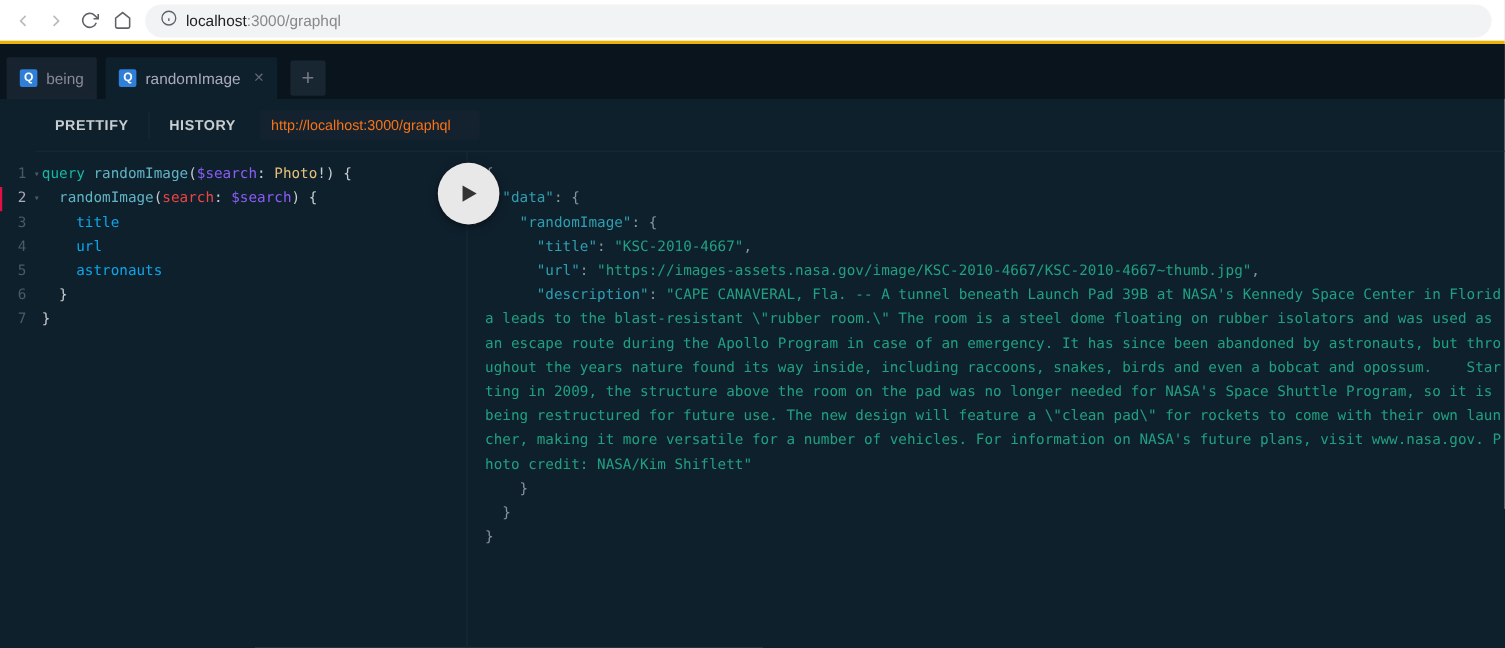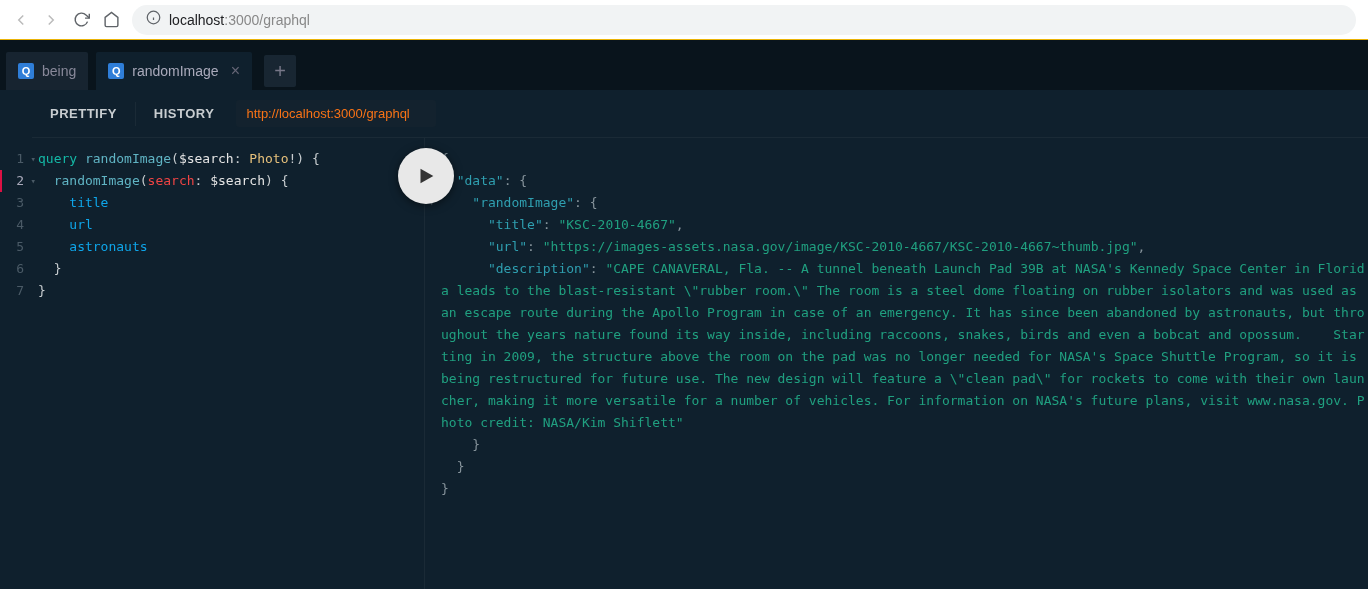--- a/index.html
+++ b/index.html
@@ -1,18 +1,18 @@
 <!DOCTYPE html>
 <html><head>
 <meta charset="utf-8">
 <style>
 * { margin: 0; padding: 0; box-sizing: border-box; }
 body { font-family: sans-serif; background: #fff; width: 1368px; height: 589px; overflow: hidden; }
 
-.browser-bar { display: flex; align-items: center; height: 40px; background: #fff; padding: 0 12px; gap: 12px; border-bottom: 1px solid #eab308; }
+.browser-bar { display: flex; align-items: center; height: 40px; background: #fff; padding: 0 12px; gap: 12px; border-bottom: 3px solid #eab308; }
 .nav-btn { width: 18px; height: 18px; display: flex; align-items: center; justify-content: center; color: #5f6368; cursor: pointer; }
 .nav-btn.disabled { color: #bbb; }
 .url-bar { flex: 1; display: flex; align-items: center; background: #f1f3f4; border-radius: 20px; height: 30px; padding: 0 14px; gap: 8px; }
 .url-bar .info-icon { color: #5f6368; }
 .url-text { font-size: 14px; color: #202124; }
 .url-text .host { color: #202124; }
 .url-text .path { color: #888; }
 
 .app { background: #0f202d; height: 549px; display: flex; flex-direction: column; }
 
@@ -34,21 +34,21 @@
 
 .gutter { position: absolute; left: 0; top: 0; width: 30px; bottom: 0; text-align: right; color: #4a5a66; font-family: 'Menlo','Consolas',monospace; font-size: 13px; line-height: 22px; padding: 10px 4px 0 0; }
 .gutter .ln { padding-right: 2px; }
 .gutter .ln.active { color: #aab; border-left: 2px solid #d14; }
 .gutter .fold { color: #4a5a66; font-size: 9px; position: absolute; right: -6px; }
 
 .code { position: absolute; left: 38px; right: 0; top: 0; bottom: 0; font-family: 'Menlo','Consolas',monospace; font-size: 13px; line-height: 22px; padding: 10px 0 0 0; white-space: pre; color: #c8cdd0; }
 
 .kw { color: #14b8a6; }
 .fn { color: #60b4c4; }
-.var { color: #e5e5e5; margin-top: 32px; }
+.var { color: #8b5cf6; margin-top: 32px; }
 .type { color: #e6c07b; }
 .punct { color: #c8cdd0; }
 .field { color: #0ea5e9; }
 .arg { color: #ef4444; }
 
 .result { position: absolute; left: 16px; right: 0; top: 0; bottom: 0; font-family: 'Menlo','Consolas',monospace; font-size: 13px; line-height: 22px; padding: 10px 0 0 0; color: #c8cdd0; }
 .result .fold-col { position: absolute; left: -12px; top: 10px; color: #4a5a66; font-size: 9px; line-height: 22px; white-space: pre; }
 .rkey { color: #2f9fb0; }
 .rstr { color: #20a080; }
 .rpunct { color: #87949c; }

